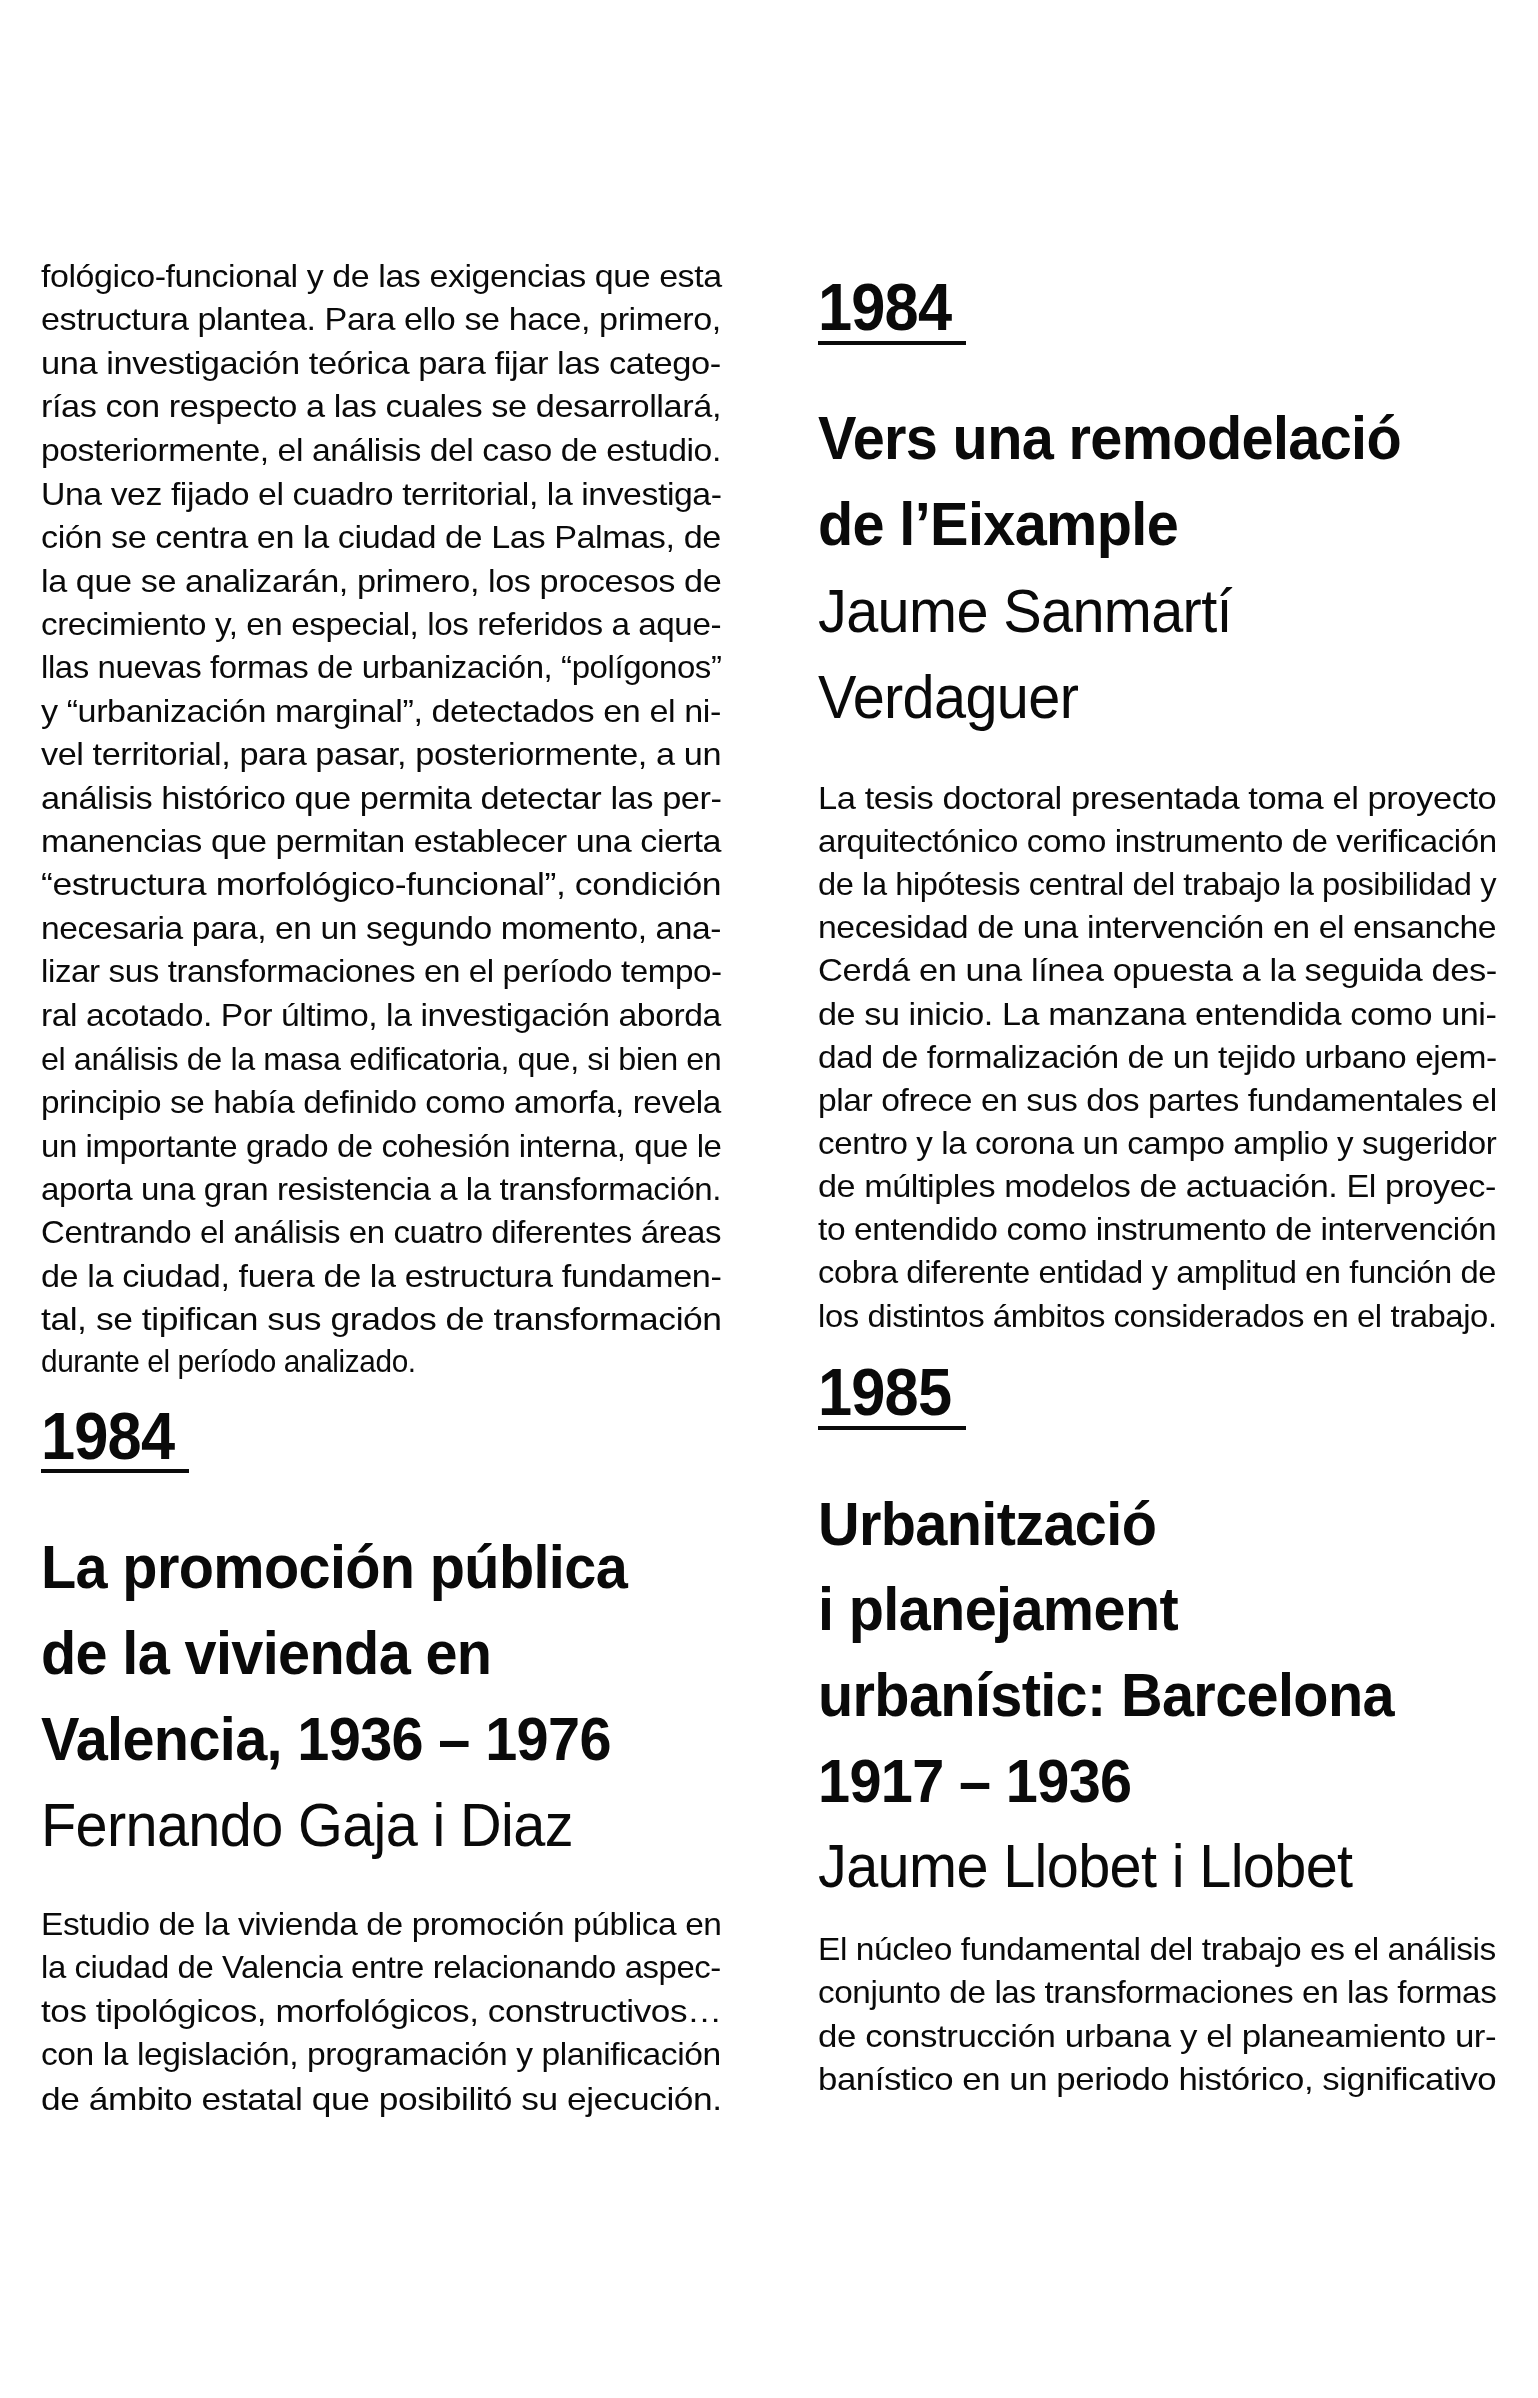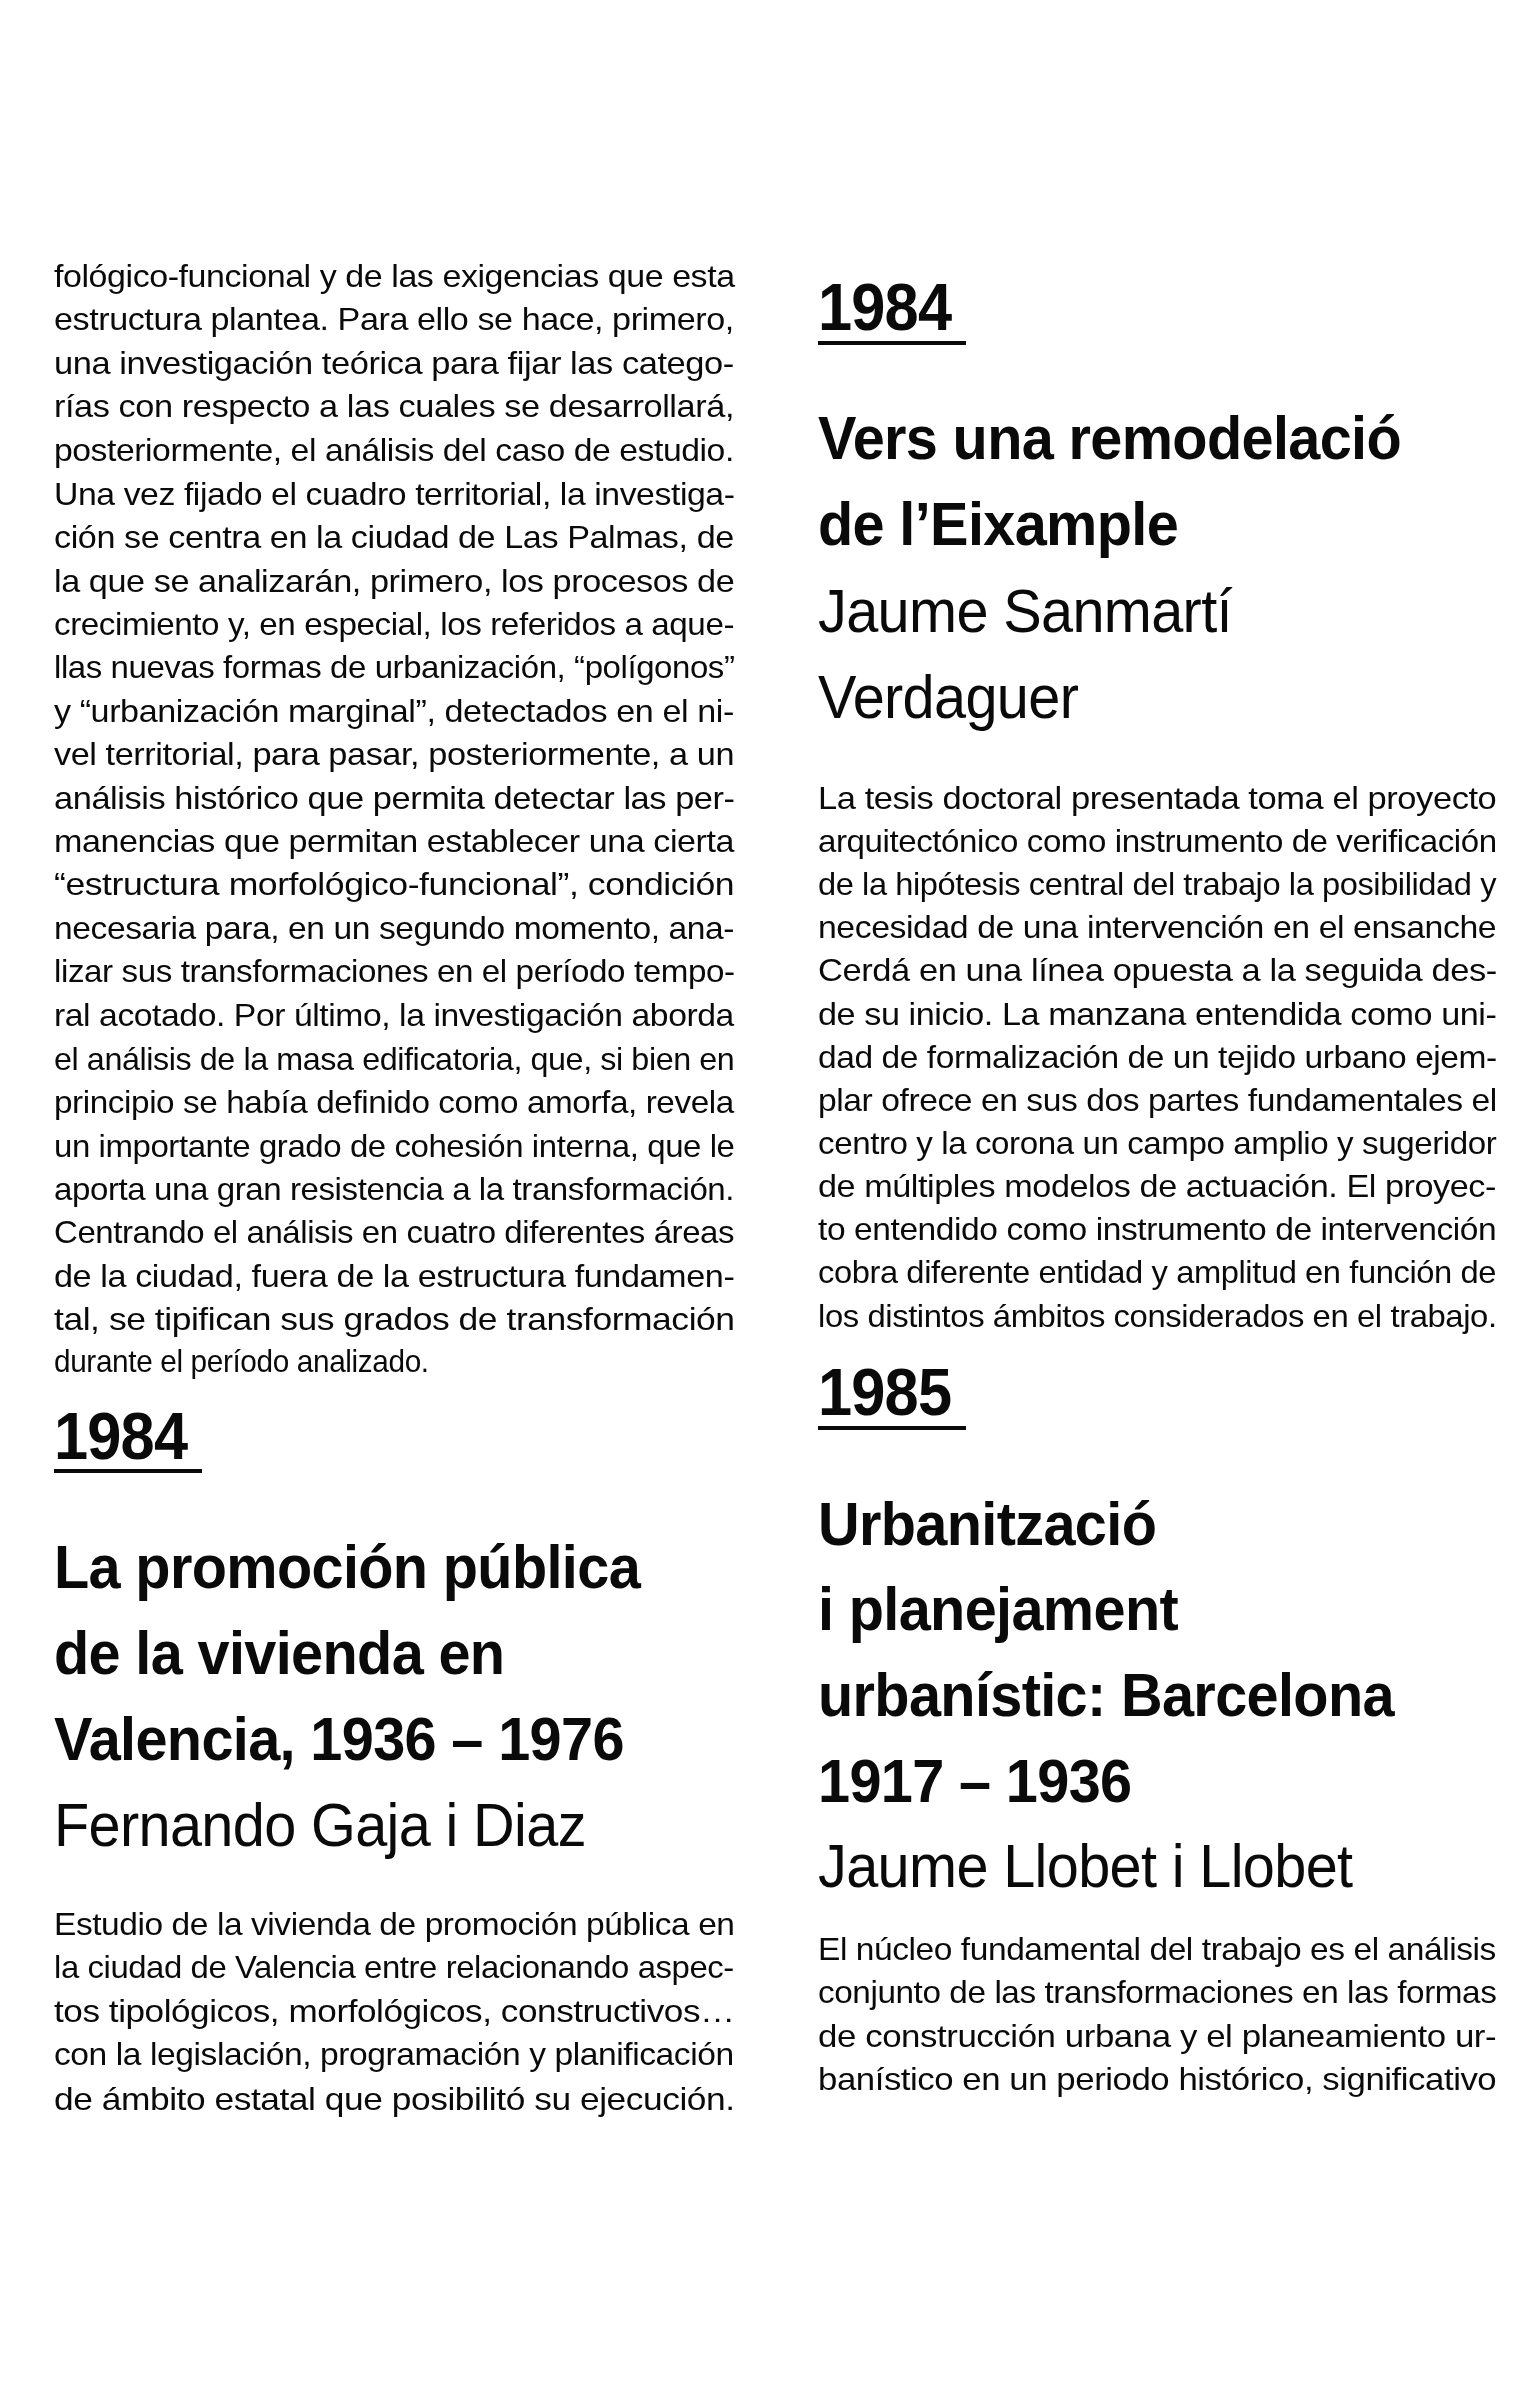--- a/index.html
+++ b/index.html
@@ -2,21 +2,21 @@
 <html style="font-size:15px"><head>
 <meta charset="utf-8">
 <style>
   html, body { margin: 0; padding: 0; background: #ffffff; }
   body {
     width: 1538px; height: 2399px; position: relative; overflow: hidden;
     color: #0a0a0a;
     font-family: "Liberation Sans", "DejaVu Sans", sans-serif;
   }
   .col { position: absolute; top: 0; height: 2399px; }
-  .col-left { left: 54px; width: 678px; text-align: right; }
+  .col-left { left: 41px; width: 678px; text-align: right; }
   .col-right { left: 818px; width: 676px; }
 
   .line {
     position: absolute; left: 0; white-space: nowrap;
     transform-origin: left bottom;
     line-height: 1;
   }
   .body-line {
     font-size: 32px; letter-spacing: -0.4px; font-weight: 400;
   }

